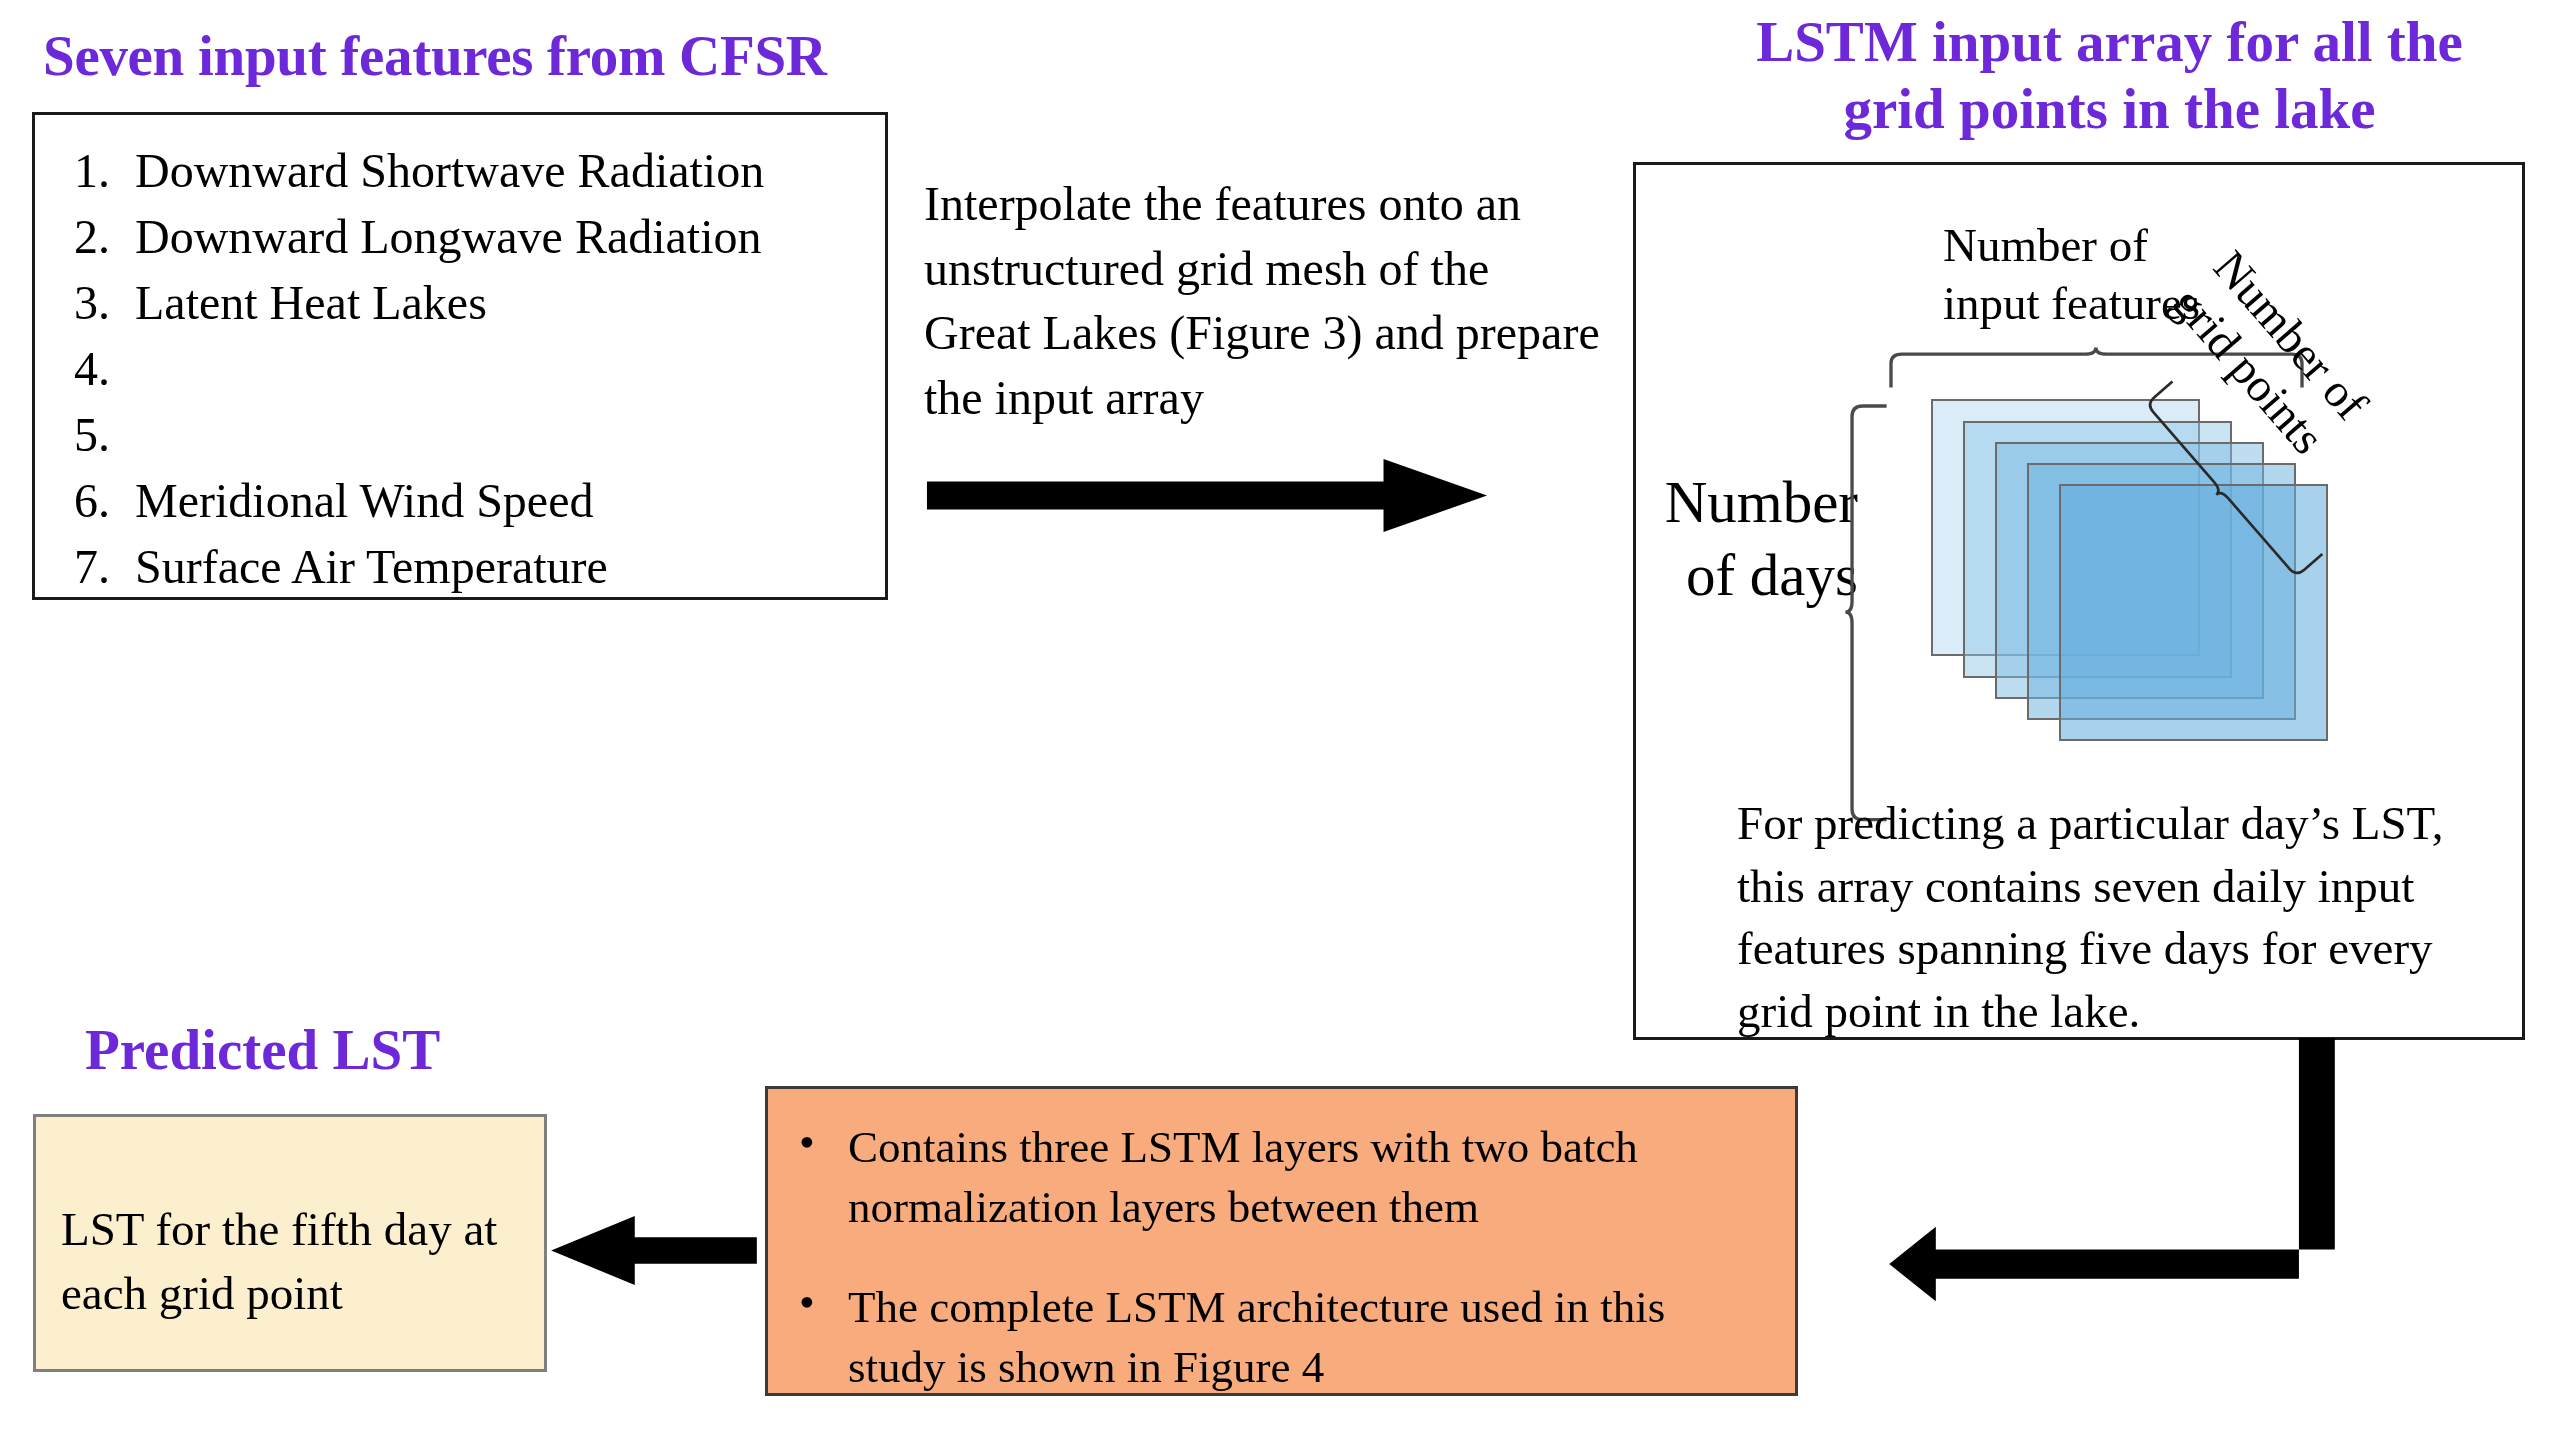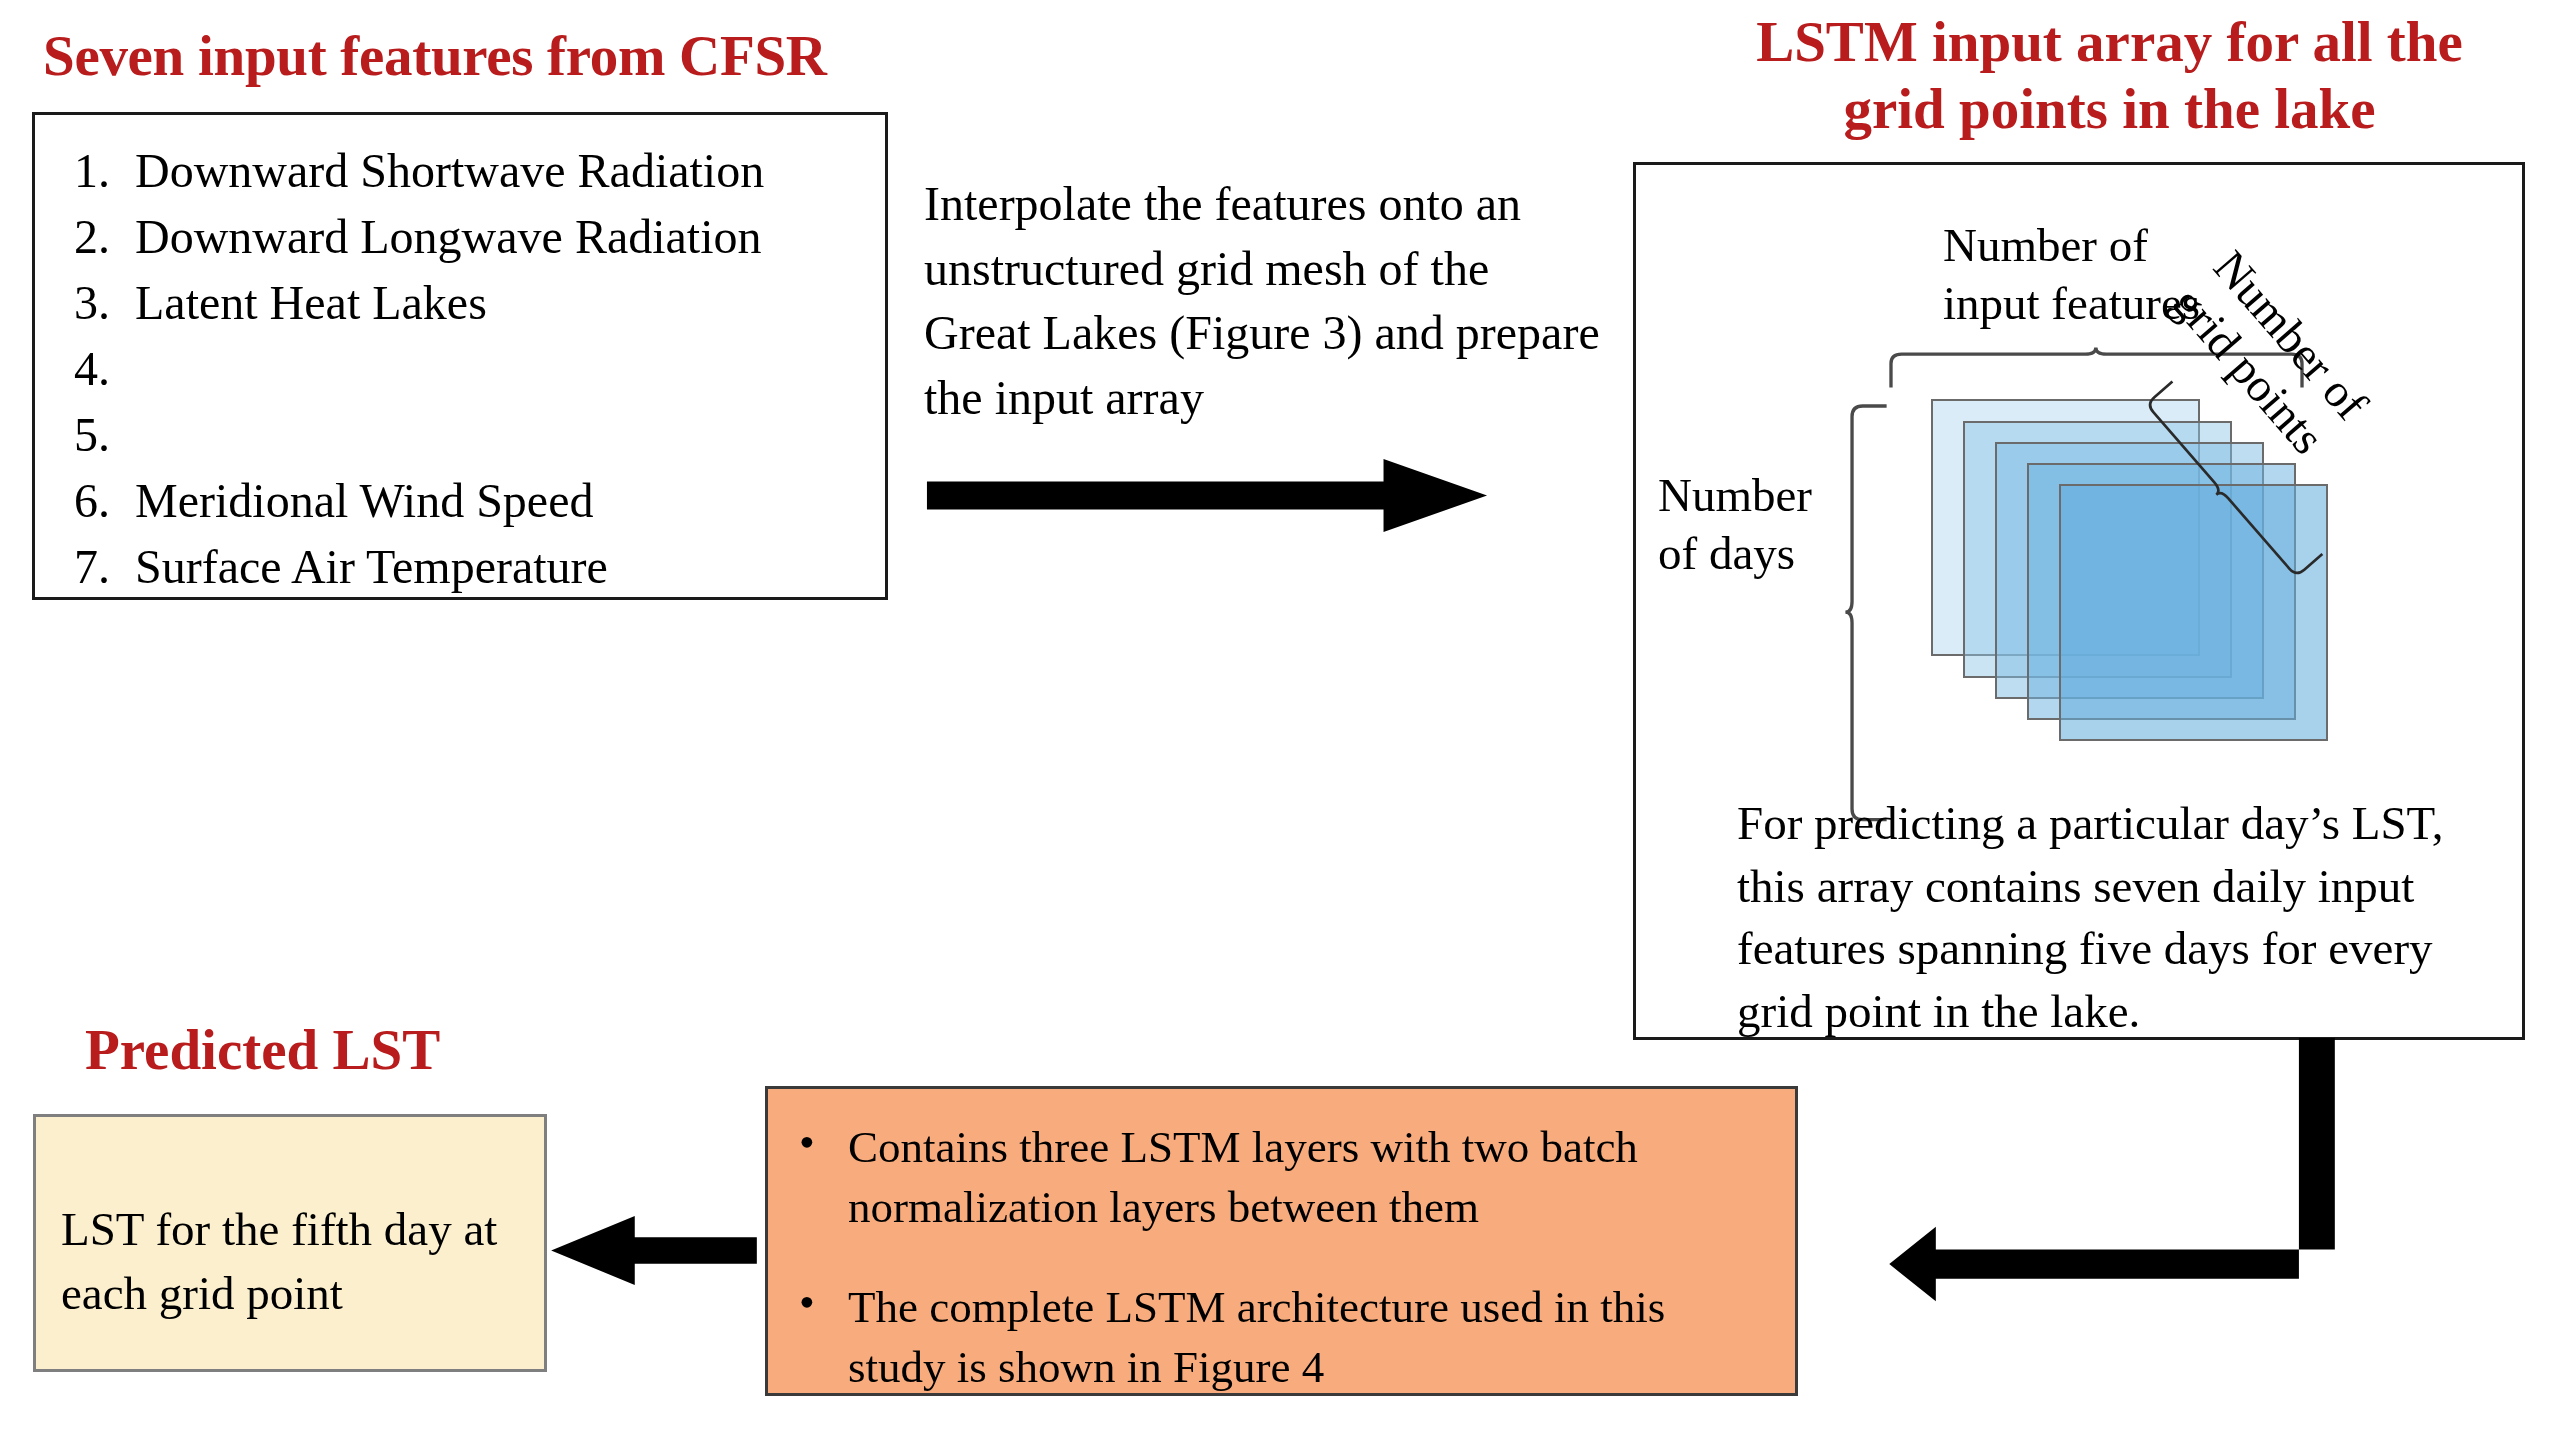--- a/index.html
+++ b/index.html
@@ -16,21 +16,21 @@
     font-family: "Liberation Serif", "DejaVu Serif", serif;
     color: #000000;
     overflow: hidden;
   }
 
   
   .hdr {
     position: absolute;
     font-family: "Liberation Serif", "DejaVu Serif", serif;
     font-weight: bold;
-    color: #b91c1c;
+    color: #6d28d9;
     white-space: pre;
     line-height: 1.12;
   }
   .body-text {
     position: absolute;
     font-family: "Liberation Serif", "DejaVu Serif", serif;
     color: #000;
     line-height: 1.34;
   }
 
@@ -111,22 +111,23 @@
     left: 1943px;
     top: 216px;
     width: 346px;
     font-size: 47px;
     line-height: 1.24;
   }
   #lbl-num-days {
     left: 1658px;
     top: 466px;
     width: 200px;
-    font-size: 47px;
+    font-size: 59px;
     line-height: 1.24;
+    text-align: right;
   }
   #lbl-grid-points {
     position: absolute;
     left: 2244px;
     top: 240px;
     width: 313px;
     font-size: 47px;
     line-height: 1.18;
     transform: rotate(49deg);
     transform-origin: 0 0;

